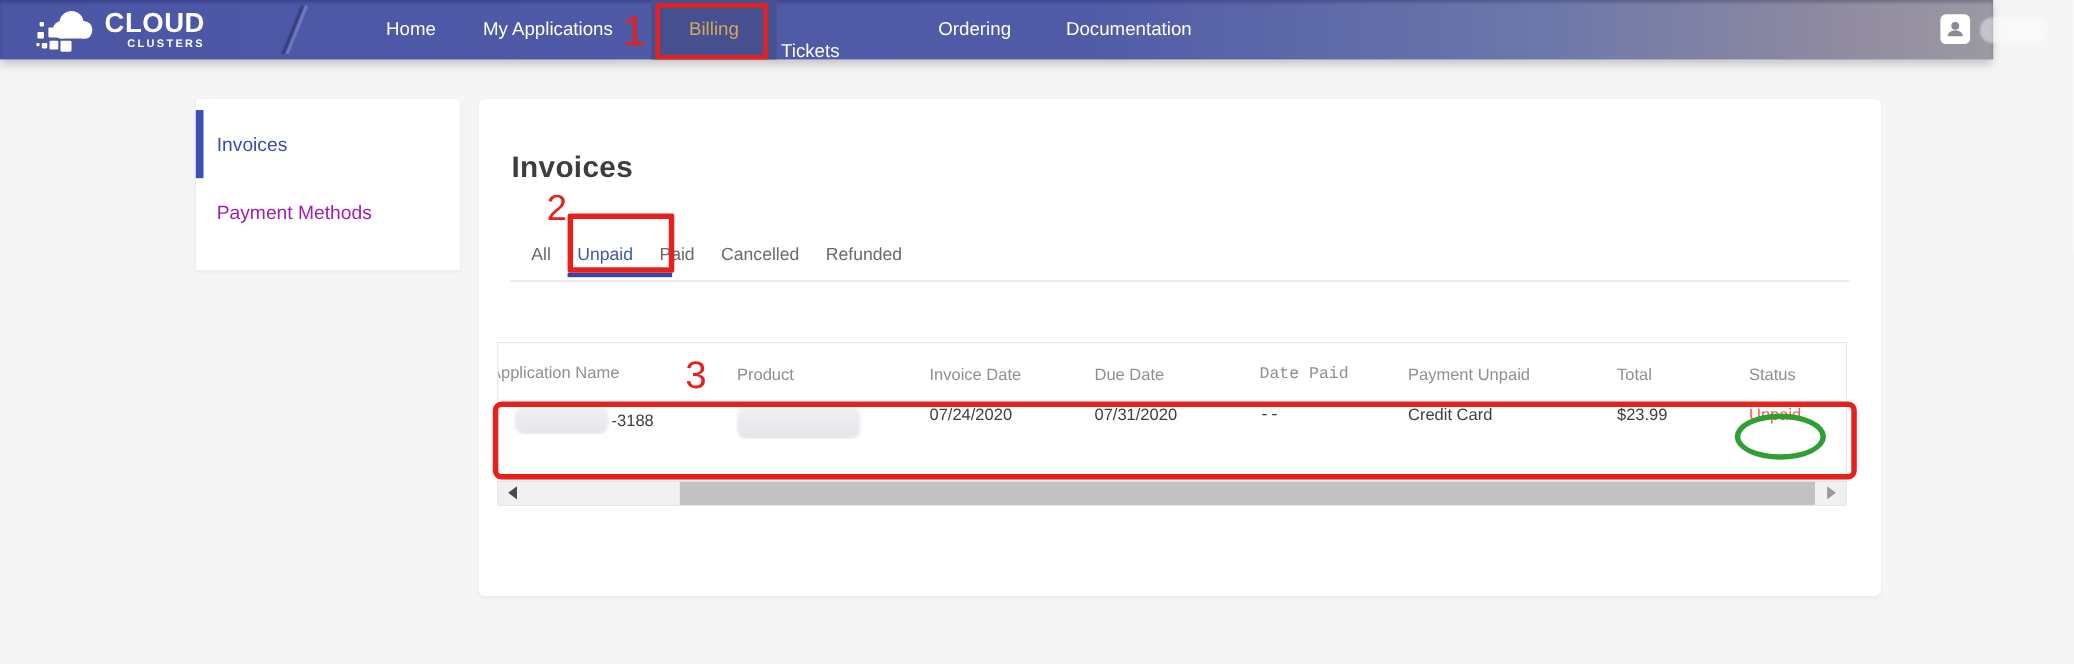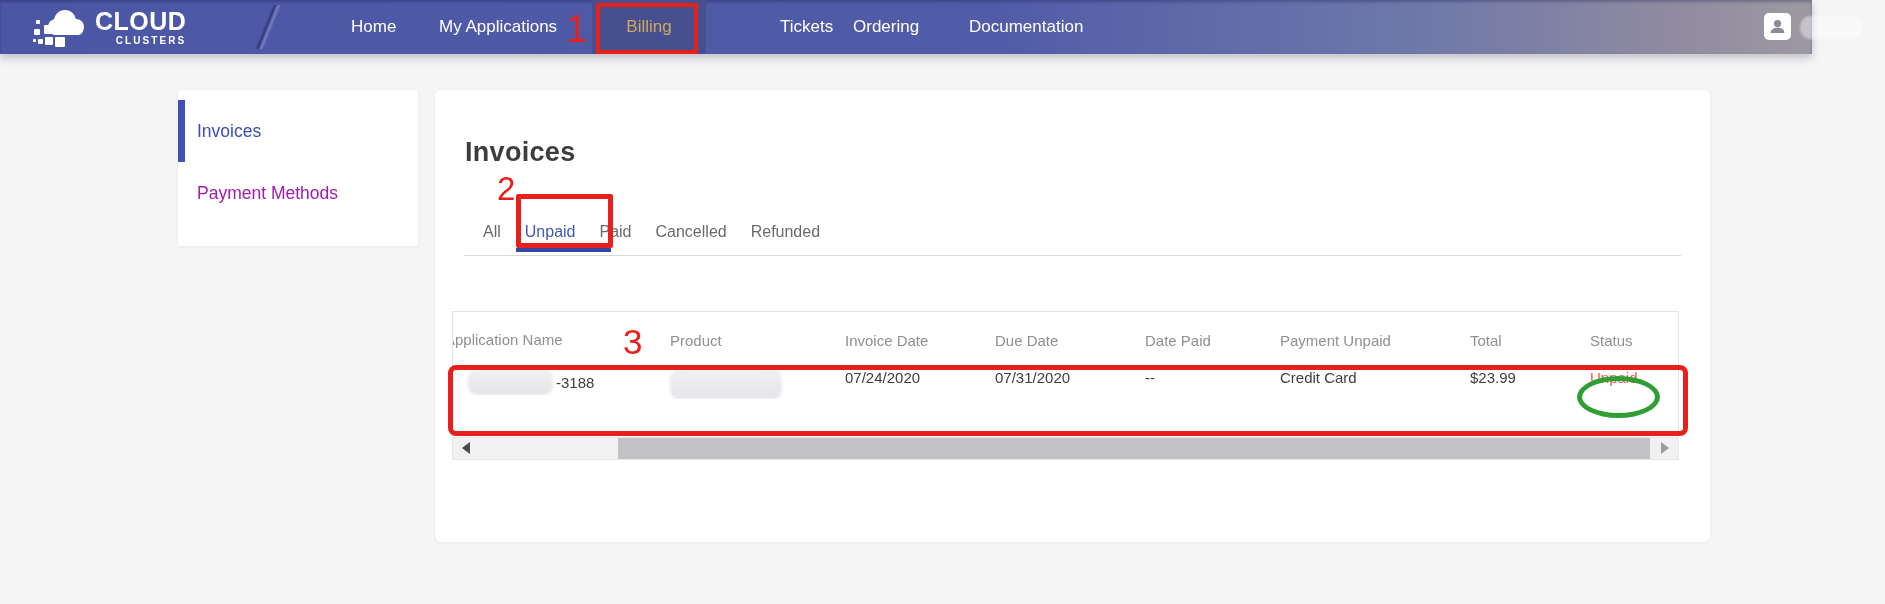--- a/index.html
+++ b/index.html
@@ -24,21 +24,21 @@
   }
   .nav-item{
     position:absolute;top:0;height:54px;line-height:54px;
     color:#fff;font-size:17px;font-weight:500;cursor:pointer;white-space:nowrap;
   }
   .nav-home{left:351px;} .nav-myapps{left:439px;}
   .nav-billing{
     left:592px;width:114px;text-align:center;
     background:#47508f;color:#cfa95f;
   }
-  .nav-tickets{left:780px;} .nav-ordering{left:853px;} .nav-docs{left:969px;}
+  .nav-tickets{left:710px;margin-top:20px;} .nav-ordering{left:853px;} .nav-docs{left:969px;}
   .avatar{
     position:absolute;left:1764px;top:13px;width:27px;height:27px;
     background:#fff;border-radius:5px;cursor:pointer;
     display:flex;align-items:center;justify-content:center;
   }
   .user-pill{
     position:absolute;left:1800px;top:16px;width:62px;height:23px;border-radius:11px;
     background:rgba(255,255,255,.42);filter:blur(1.2px);
   }
   
@@ -74,21 +74,21 @@
   .tabs-divider{position:absolute;left:29px;top:165px;width:1217px;height:1px;background:#d9d9dc;}
   
   .tablewrap{
     position:absolute;left:17px;top:221px;width:1227px;box-sizing:border-box;
     border:1px solid #e4e4e8;background:#fff;
   }
   .thead{display:flex;height:56px;align-items:center;color:#8f8f94;font-size:15px;border-bottom:1px solid #f0f0f2;}
   .trow{display:flex;height:66px;align-items:flex-start;color:#3e3e41;font-size:15px;cursor:pointer;}
   .cell{box-sizing:border-box;padding-left:15px;overflow:hidden;white-space:nowrap;display:flex;align-items:center;}
   .c1{width:202px;} .c2{width:175px;} .c3{width:150px;} .c4{width:150px;}
-  .c5{width:135px;} .c6{width:190px;} .c7{width:120px;} .c8{width:103px;}
+  .c5{width:135px;font-family:Liberation Mono, monospace;} .c6{width:190px;} .c7{width:120px;} .c8{width:103px;}
   .thead .c1{padding-left:5px;text-indent:-13px;display:block;line-height:56px;}
   .blob{
     display:inline-block;background:linear-gradient(#f1f1f4,#e5e5e9);
     border-radius:9px;filter:blur(1.6px);
   }
   .blob-app{width:85px;height:26px;margin-right:3px;}
   .blob-product{width:112px;height:30px;}
   .status-unpaid{color:#f15b50;}
   
   .scrollbar{

